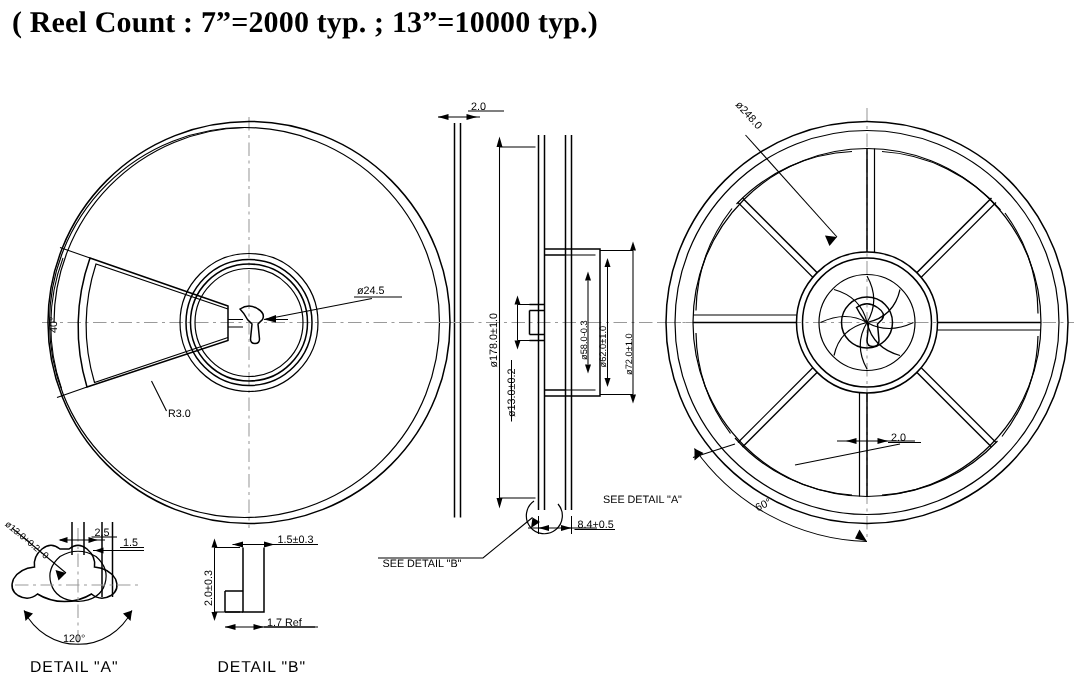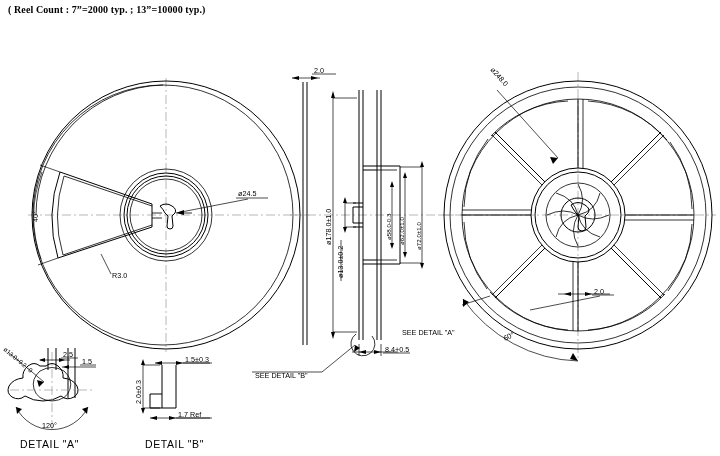--- a/index.html
+++ b/index.html
@@ -1,20 +1,20 @@
 <!DOCTYPE html>
 <html><head>
 <meta charset="utf-8">
 <style>
   html,body{margin:0;padding:0;background:#ffffff;}
   body{width:720px;height:456px;overflow:hidden;position:relative;
        font-family:"Liberation Sans","DejaVu Sans",sans-serif;color:#000;}
   #sheet{position:absolute;inset:0;}
   #title{position:absolute;left:8px;top:4px;font-family:"Liberation Serif","DejaVu Serif",serif;
-         font-weight:bold;font-size:10px;letter-spacing:.1px;white-space:nowrap;}
+         font-weight:bold;font-size:20px;letter-spacing:.1px;white-space:nowrap;}
   svg{position:absolute;left:0;top:0;width:720px;height:456px;}
   .ln{stroke:#000;fill:none;stroke-width:1;}
   .thin{stroke:#000;fill:none;stroke-width:.8;}
   .ctr{stroke:#9a9a9a;fill:none;stroke-width:.7;stroke-dasharray:9 3 2 3;}
   .dim{stroke:#000;fill:none;stroke-width:.7;}
   text{font-family:"Liberation Sans","DejaVu Sans",sans-serif;fill:#000;}
   .t6{font-size:6.2px;}
   .t7{font-size:7.2px;}
   .t10{font-size:10.5px;letter-spacing:.6px;}
 </style>

